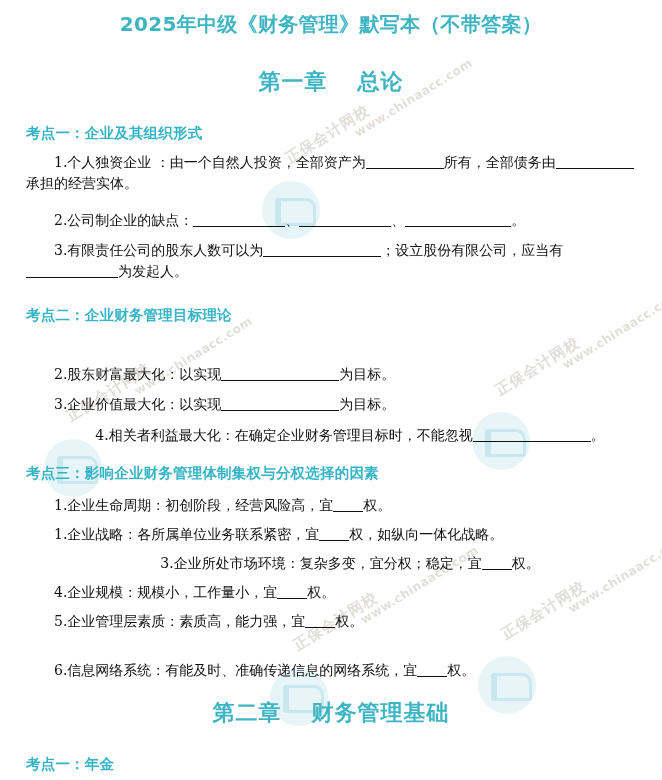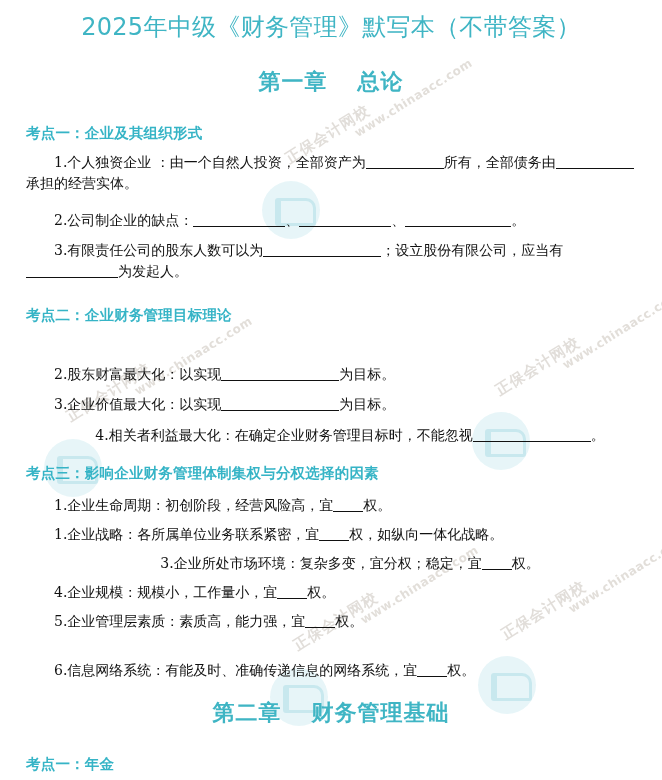--- a/index.html
+++ b/index.html
@@ -67,22 +67,22 @@
     width: 662px;
     height: 780px;
   }
 
   .doc-title {
     position: absolute;
     left: 0;
     right: 0;
     top: 11px;
     text-align: center;
-    font-size: 24px;
-    font-weight: 400;
+    font-size: 20px;
+    font-weight: 700;
     color: #3fb5c4;
     font-family: "DejaVu Sans", "Liberation Sans", sans-serif;
     letter-spacing: .3px;
   }
 
   .chapter-title {
     position: absolute;
     left: 0;
     right: 0;
     text-align: center;

